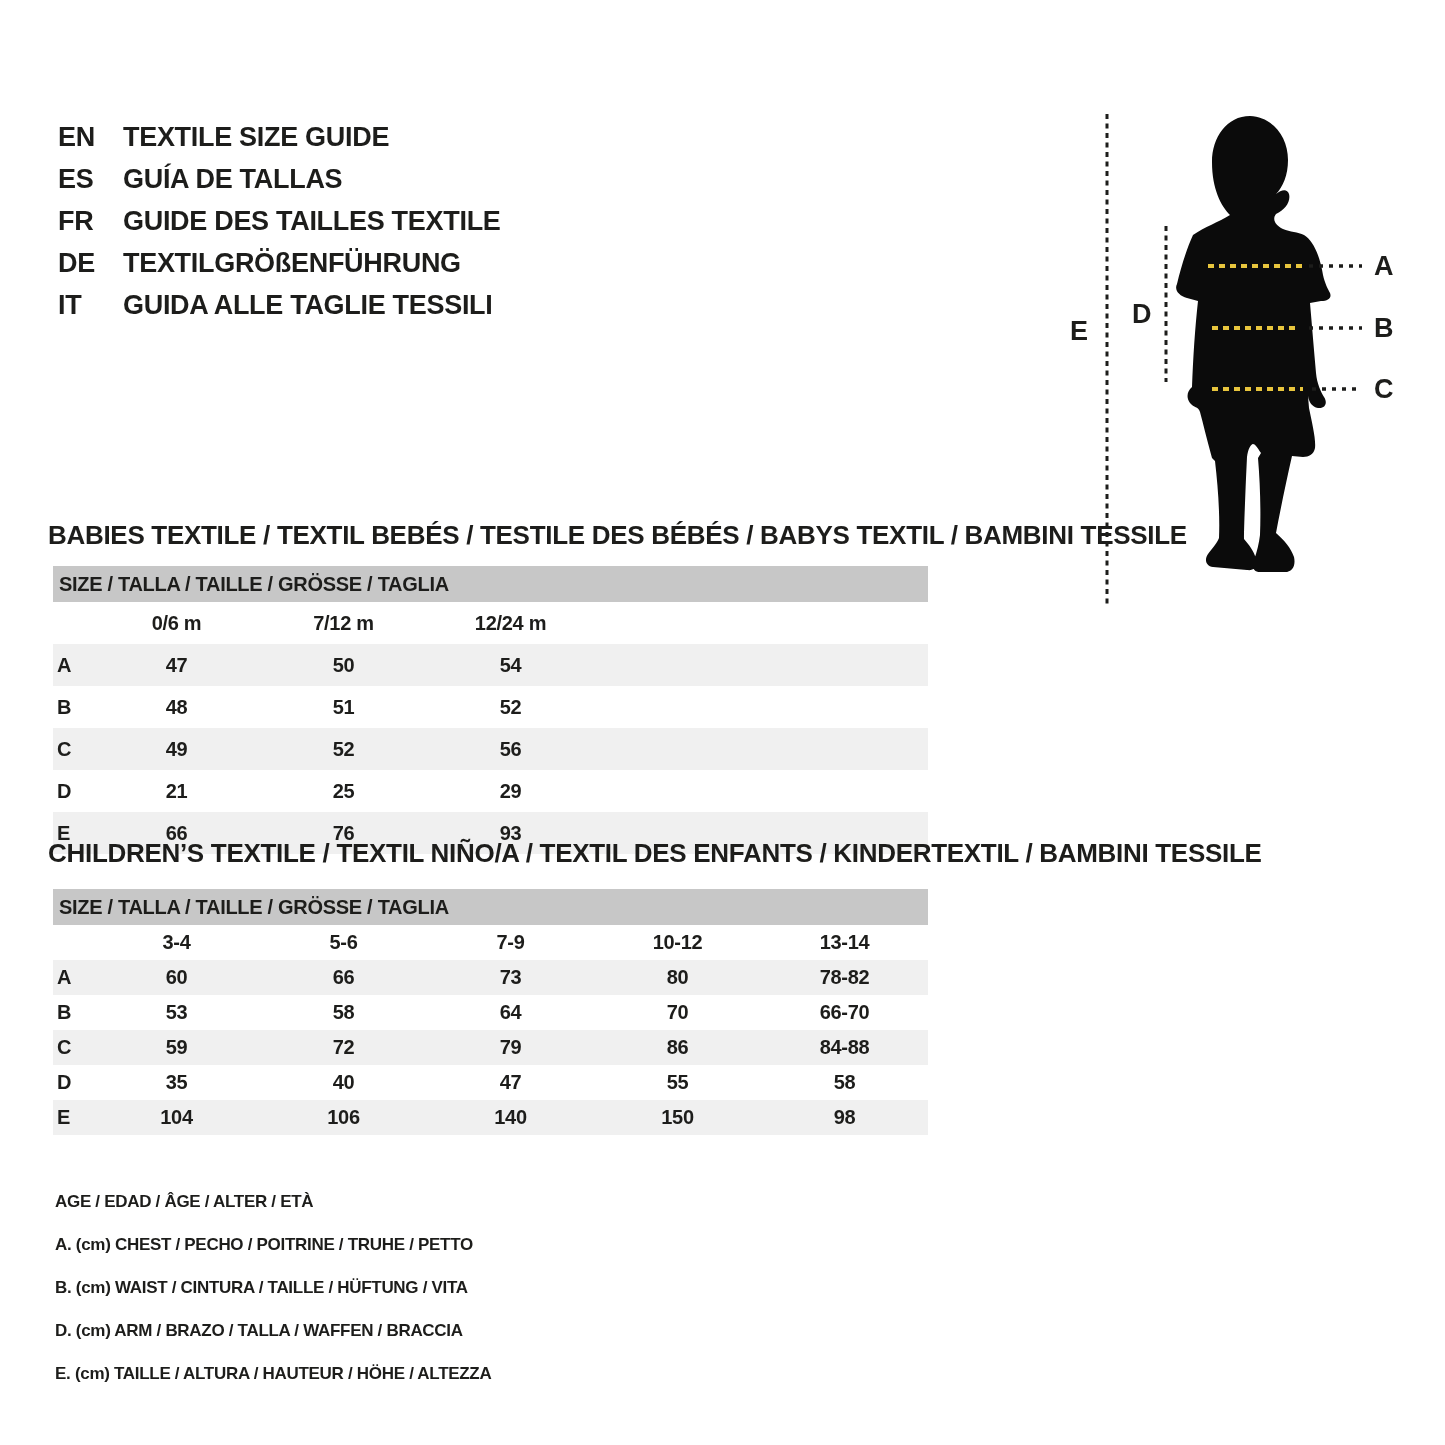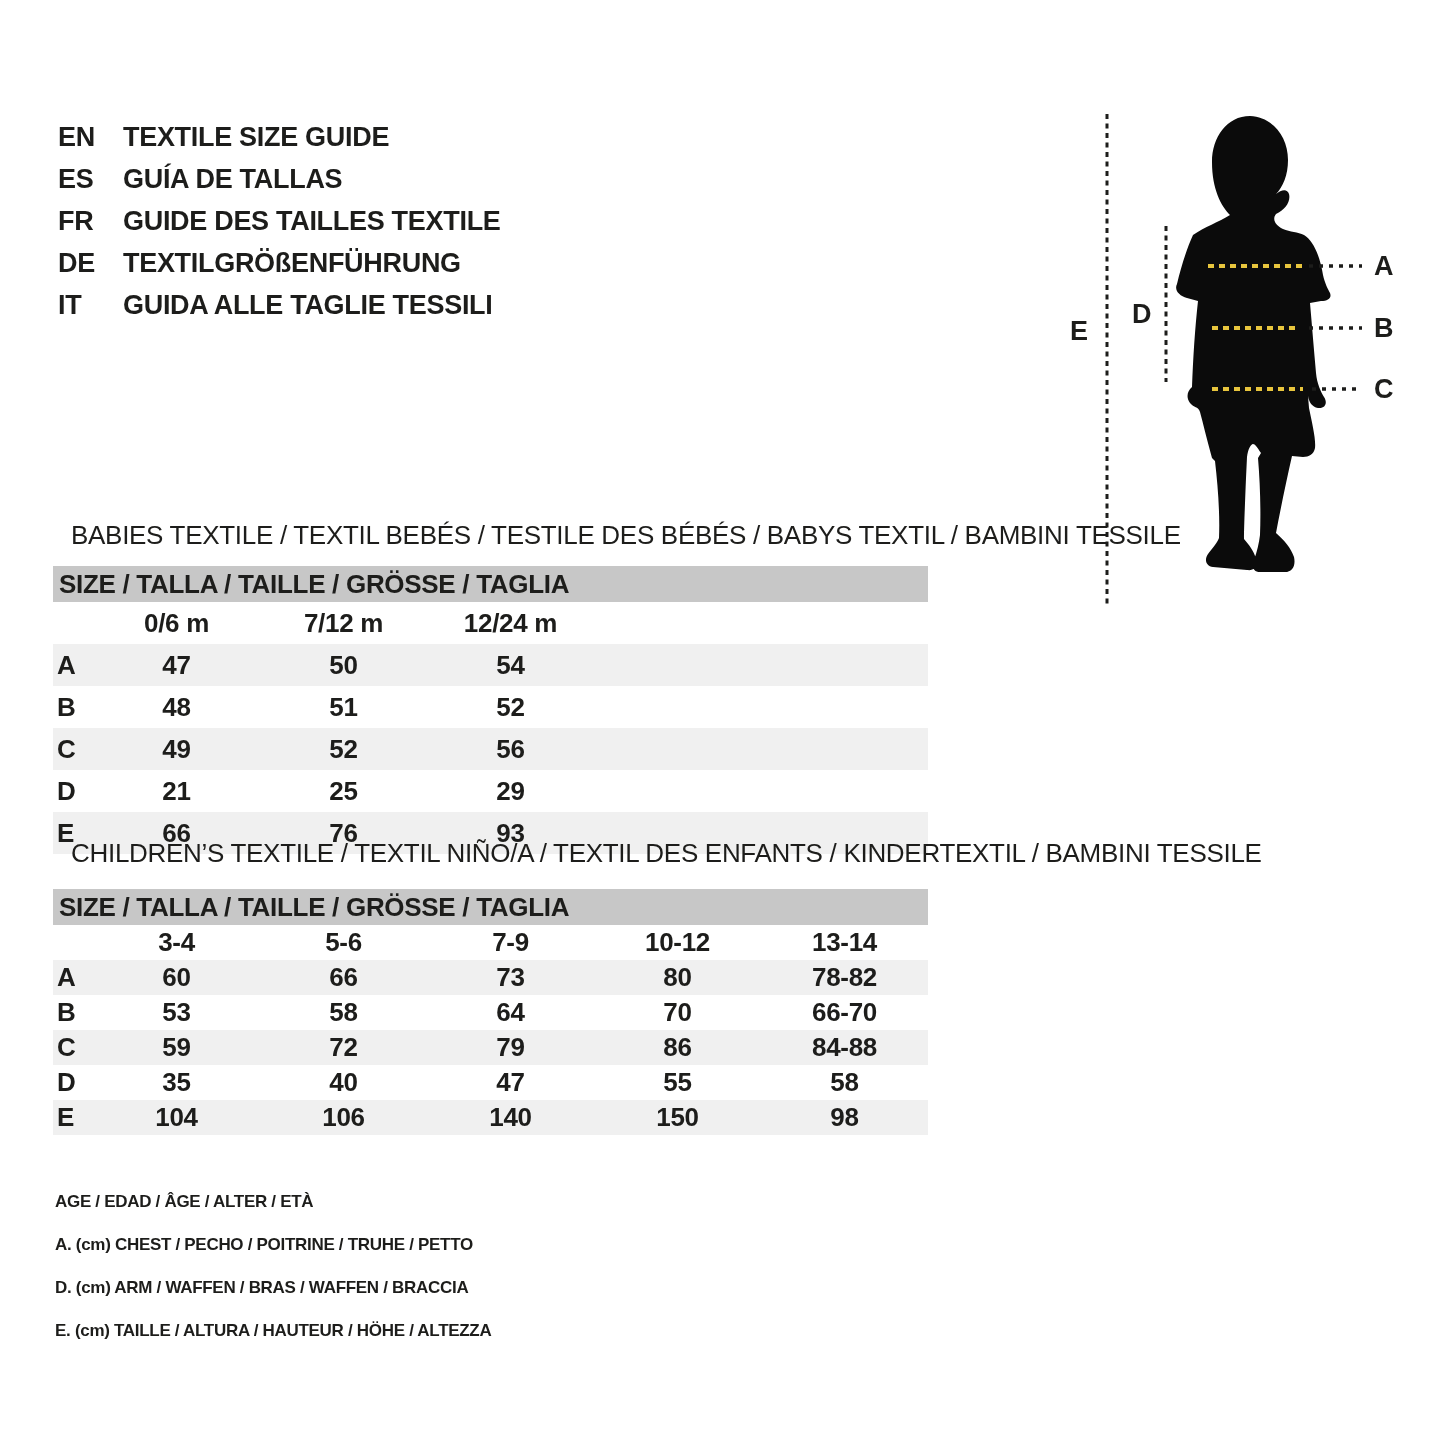--- a/index.html
+++ b/index.html
@@ -9,24 +9,24 @@
   
   .langs{position:absolute;left:58px;top:80px;}
   .lang-row{display:flex;line-height:42px;font-size:27px;font-weight:600;}
   .lang-code{width:65px;flex:0 0 65px;}
 
   
   .fig-svg{position:absolute;left:1060px;top:60px;}
   .fig-label{position:absolute;font-size:27px;font-weight:700;line-height:32px;}
 
   
-  .section-title{position:absolute;left:71px;font-size:26px;font-weight:400;white-space:nowrap;}
-
-  
-  .size-table{position:absolute;left:53px;width:875px;font-size:26px;}
+  .section-title{position:absolute;left:48px;font-size:26px;font-weight:700;white-space:nowrap;}
+
+  
+  .size-table{position:absolute;left:53px;width:875px;font-size:20px;}
   .t-headerbar{height:36px;background:#c7c7c7;display:flex;align-items:center;
                padding-left:6px;box-sizing:border-box;font-weight:600;}
   .trow{height:42px;}
   .ch .trow{height:35px;}
   .grid3{display:grid;grid-template-columns:40px 167px 167px 167px 1fr;}
   .grid5{display:grid;grid-template-columns:40px 167px 167px 167px 167px 167px;}
   .trow.alt{background:#f0f0f0;}
   .tlabel{display:flex;align-items:center;padding-left:4px;font-weight:600;}
   .tcell{display:flex;align-items:center;justify-content:center;font-weight:600;}
 
@@ -231,17 +231,18 @@
       <div class="tcell">106</div>
       <div class="tcell">140</div>
       <div class="tcell">150</div>
       <div class="tcell">98</div>
     </div>
   </div>
 
   <div class="legend">
     <div class="legend-line">AGE / EDAD / ÂGE / ALTER / ETÀ</div>
     <div class="legend-line">A. (cm) CHEST / PECHO / POITRINE / TRUHE / PETTO</div>
-    <div class="legend-line">D. (cm) ARM / WAFFEN / BRAS / WAFFEN / BRACCIA</div>
+    <div class="legend-line">B. (cm) WAIST / CINTURA / TAILLE / HÜFTUNG / VITA</div>
+    <div class="legend-line">D. (cm) ARM / BRAZO / TALLA / WAFFEN / BRACCIA</div>
     <div class="legend-line">E. (cm) TAILLE / ALTURA / HAUTEUR / HÖHE / ALTEZZA</div>
   </div>
 
 </div>
 
 </body></html>

